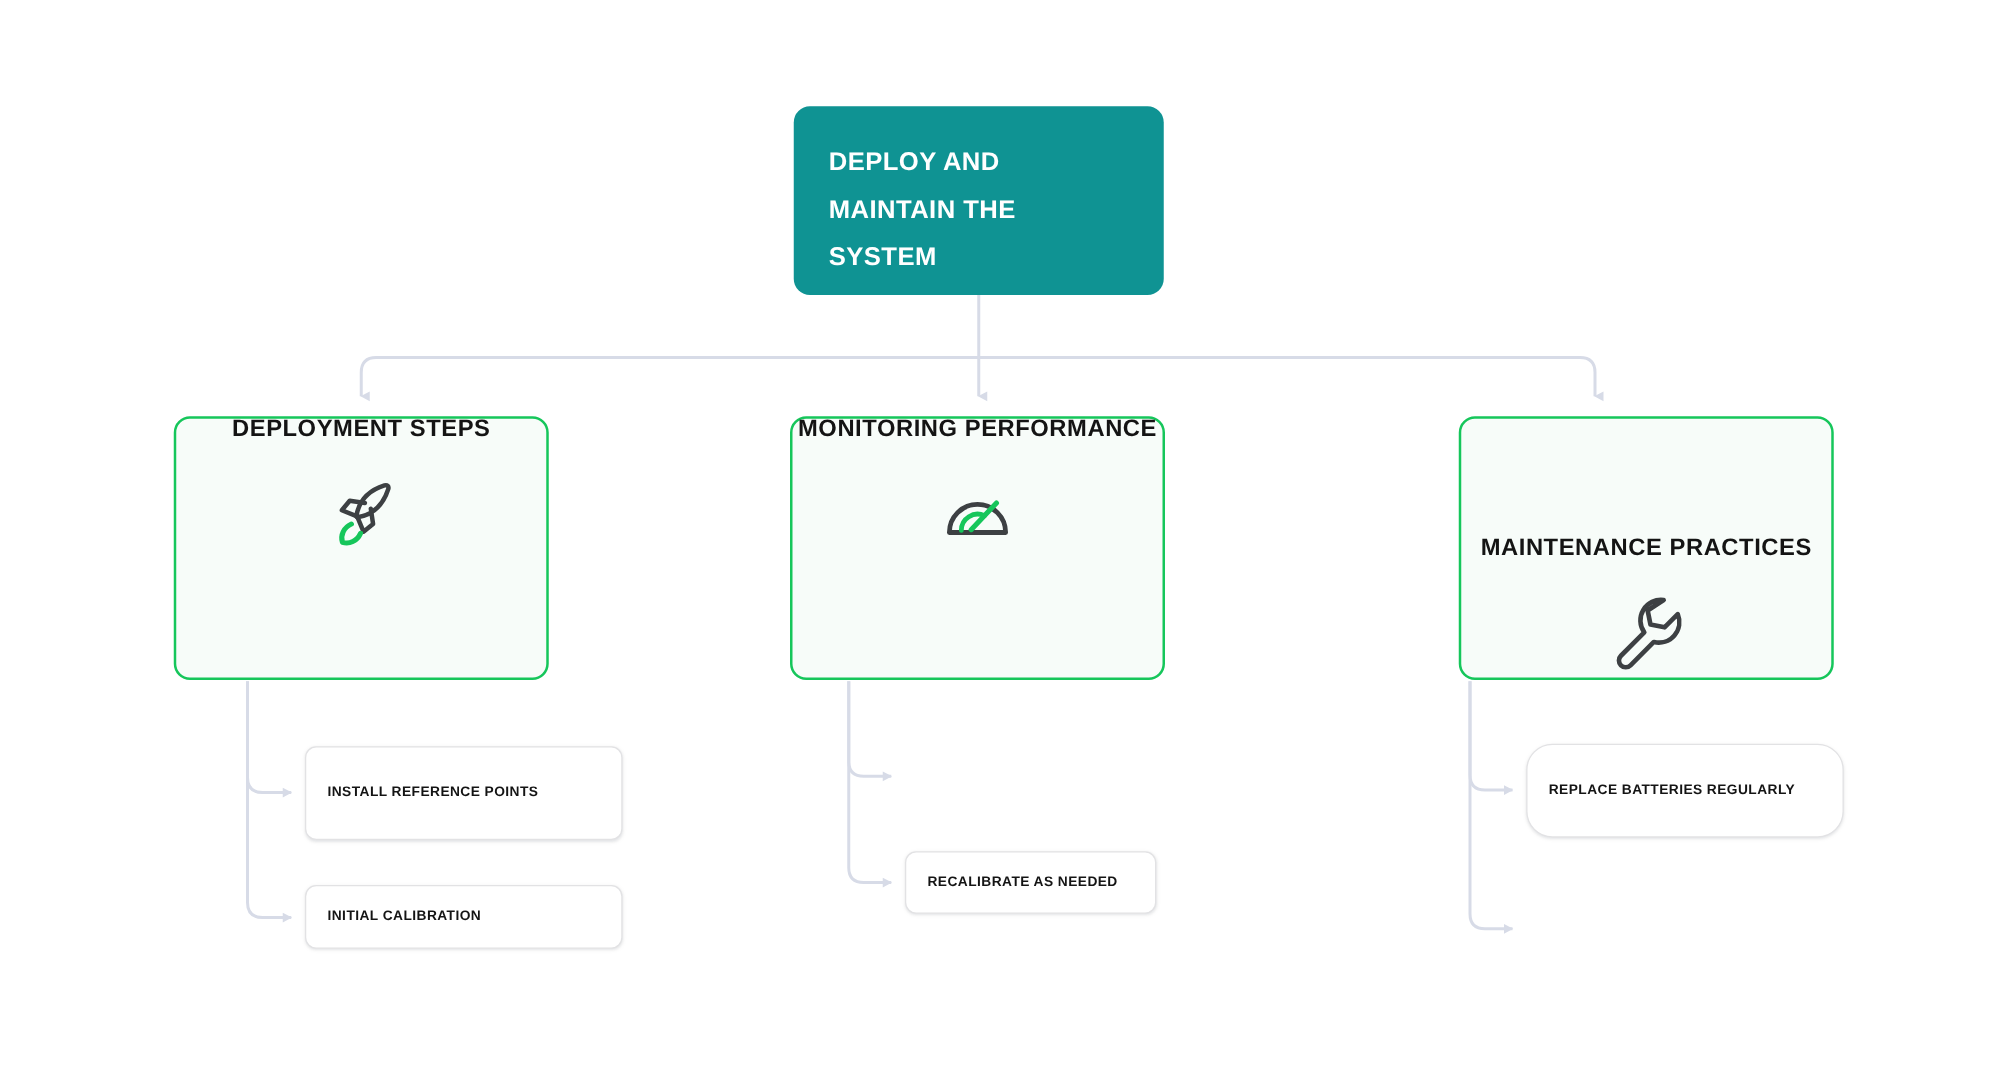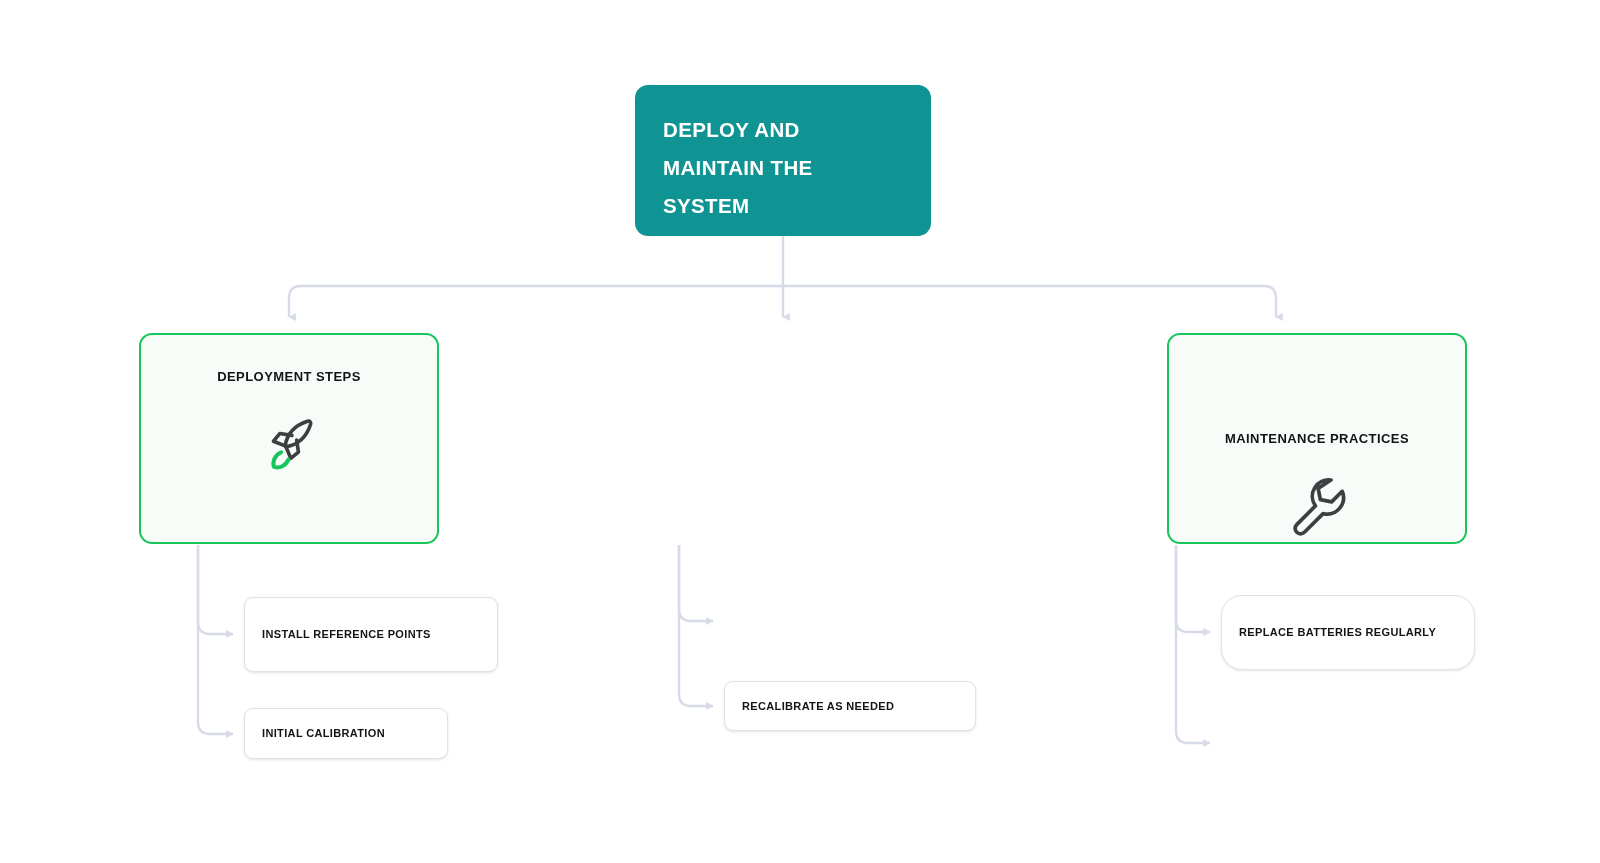--- a/index.html
+++ b/index.html
@@ -66,23 +66,22 @@
     background: #f7fcf9;
     display: flex;
     flex-direction: column;
     align-items: center;
   }
   .branch-card.col-1 { left: 139px; }
   .branch-card.col-2 { left: 632px; }
   .branch-card.col-3 { left: 1167px; justify-content: flex-end; }
 
   .branch-card-title {
-    margin-top: 33px;
     color: #141414;
-    font-size: 13px;
+    font-size: 19px;
     font-weight: bold;
     letter-spacing: 0.45px;
     text-transform: uppercase;
     text-align: center;
     line-height: 18px;
   }
   .branch-card-icon {
     margin-top: 16px;
     width: 78px;
     height: 78px;
@@ -107,24 +106,24 @@
     color: #141414;
     font-size: 11px;
     font-weight: bold;
     letter-spacing: 0.35px;
     text-transform: uppercase;
     line-height: 27px;
   }
 
   
   .leaf-c1-a { left: 244px; top: 597px; width: 254px; height: 75px; }
-  .leaf-c1-b { left: 244px; top: 708px; width: 204px; height: 51px; }
+  .leaf-c1-b { left: 244px; top: 708px; width: 254px; height: 51px; }
   
   .leaf-c2-a { left: 724px; top: 596px; width: 252px; height: 50px; }
-  .leaf-c2-b { left: 724px; top: 681px; width: 252px; height: 50px; }
+  .leaf-c2-b { left: 724px; top: 681px; width: 201px; height: 50px; }
   
   .leaf-c3-a { left: 1221px; top: 595px; width: 254px; height: 75px; border-radius: 21px; }
   .leaf-c3-b { left: 1221px; top: 706px; width: 254px; height: 51px; }
 </style>
 </head>
 <body>
 
 <div id="diagram-canvas">
 
   <svg id="connector-layer" viewBox="0 0 1600 863" width="1600" height="863" aria-hidden="true">
@@ -174,20 +173,33 @@
 
         <path d="M28.6 36.4 L18.2 32.2 L23.8 25.4 L34.6 27.0" stroke="#3d4043" stroke-width="3.2"></path>
 
         <path d="M29.3 37.1 L33.6 47.4 L40.4 41.9 L38.8 31.1" stroke="#3d4043" stroke-width="3.2"></path>
 
         <path d="M25.0 42.0 C19.5 44.5 17.0 50.0 18.6 55.0 C23.6 56.6 29.0 54.1 31.5 48.6" stroke="#16c65b" stroke-width="3.6"></path>
       </svg>
     </div>
   </div>
 
+  <div class="branch-card col-2">
+    <div class="branch-card-title">MONITORING PERFORMANCE</div>
+    <div class="branch-card-icon">
+      <svg viewBox="0 0 64 64" width="72" height="72" fill="none" stroke-linecap="round" stroke-linejoin="round">
+
+        <path d="M12 48 A20 20 0 1 1 52 48 Z" stroke="#3d4043" stroke-width="3.4"></path>
+
+        <path d="M20.5 46.5 A11.5 11.5 0 0 1 37.0 36.1" stroke="#16c65b" stroke-width="3.4"></path>
+
+        <path d="M27.5 46.0 L45.5 27.0" stroke="#16c65b" stroke-width="3.6"></path>
+      </svg>
+    </div>
+  </div>
 
   <div class="branch-card col-3">
     <div class="branch-card-title">MAINTENANCE PRACTICES</div>
     <div class="branch-card-icon">
       <svg viewBox="0 0 64 64" width="72" height="72" fill="none" stroke-linecap="round" stroke-linejoin="round">
         <path d="M44.4 11.6 A14.6 14.6 0 0 0 30.6 34.6 L14.0 51.2
                  a4.8 4.8 0 0 0 0 6.8 4.8 4.8 0 0 0 6.8 0 L37.4 41.4
                  A14.6 14.6 0 0 0 54.4 21.6 L45.0 31.0 L35.0 29.0 L33.0 19.0 Z" stroke="#3d4043" stroke-width="3.3"></path>
       </svg>
     </div>

